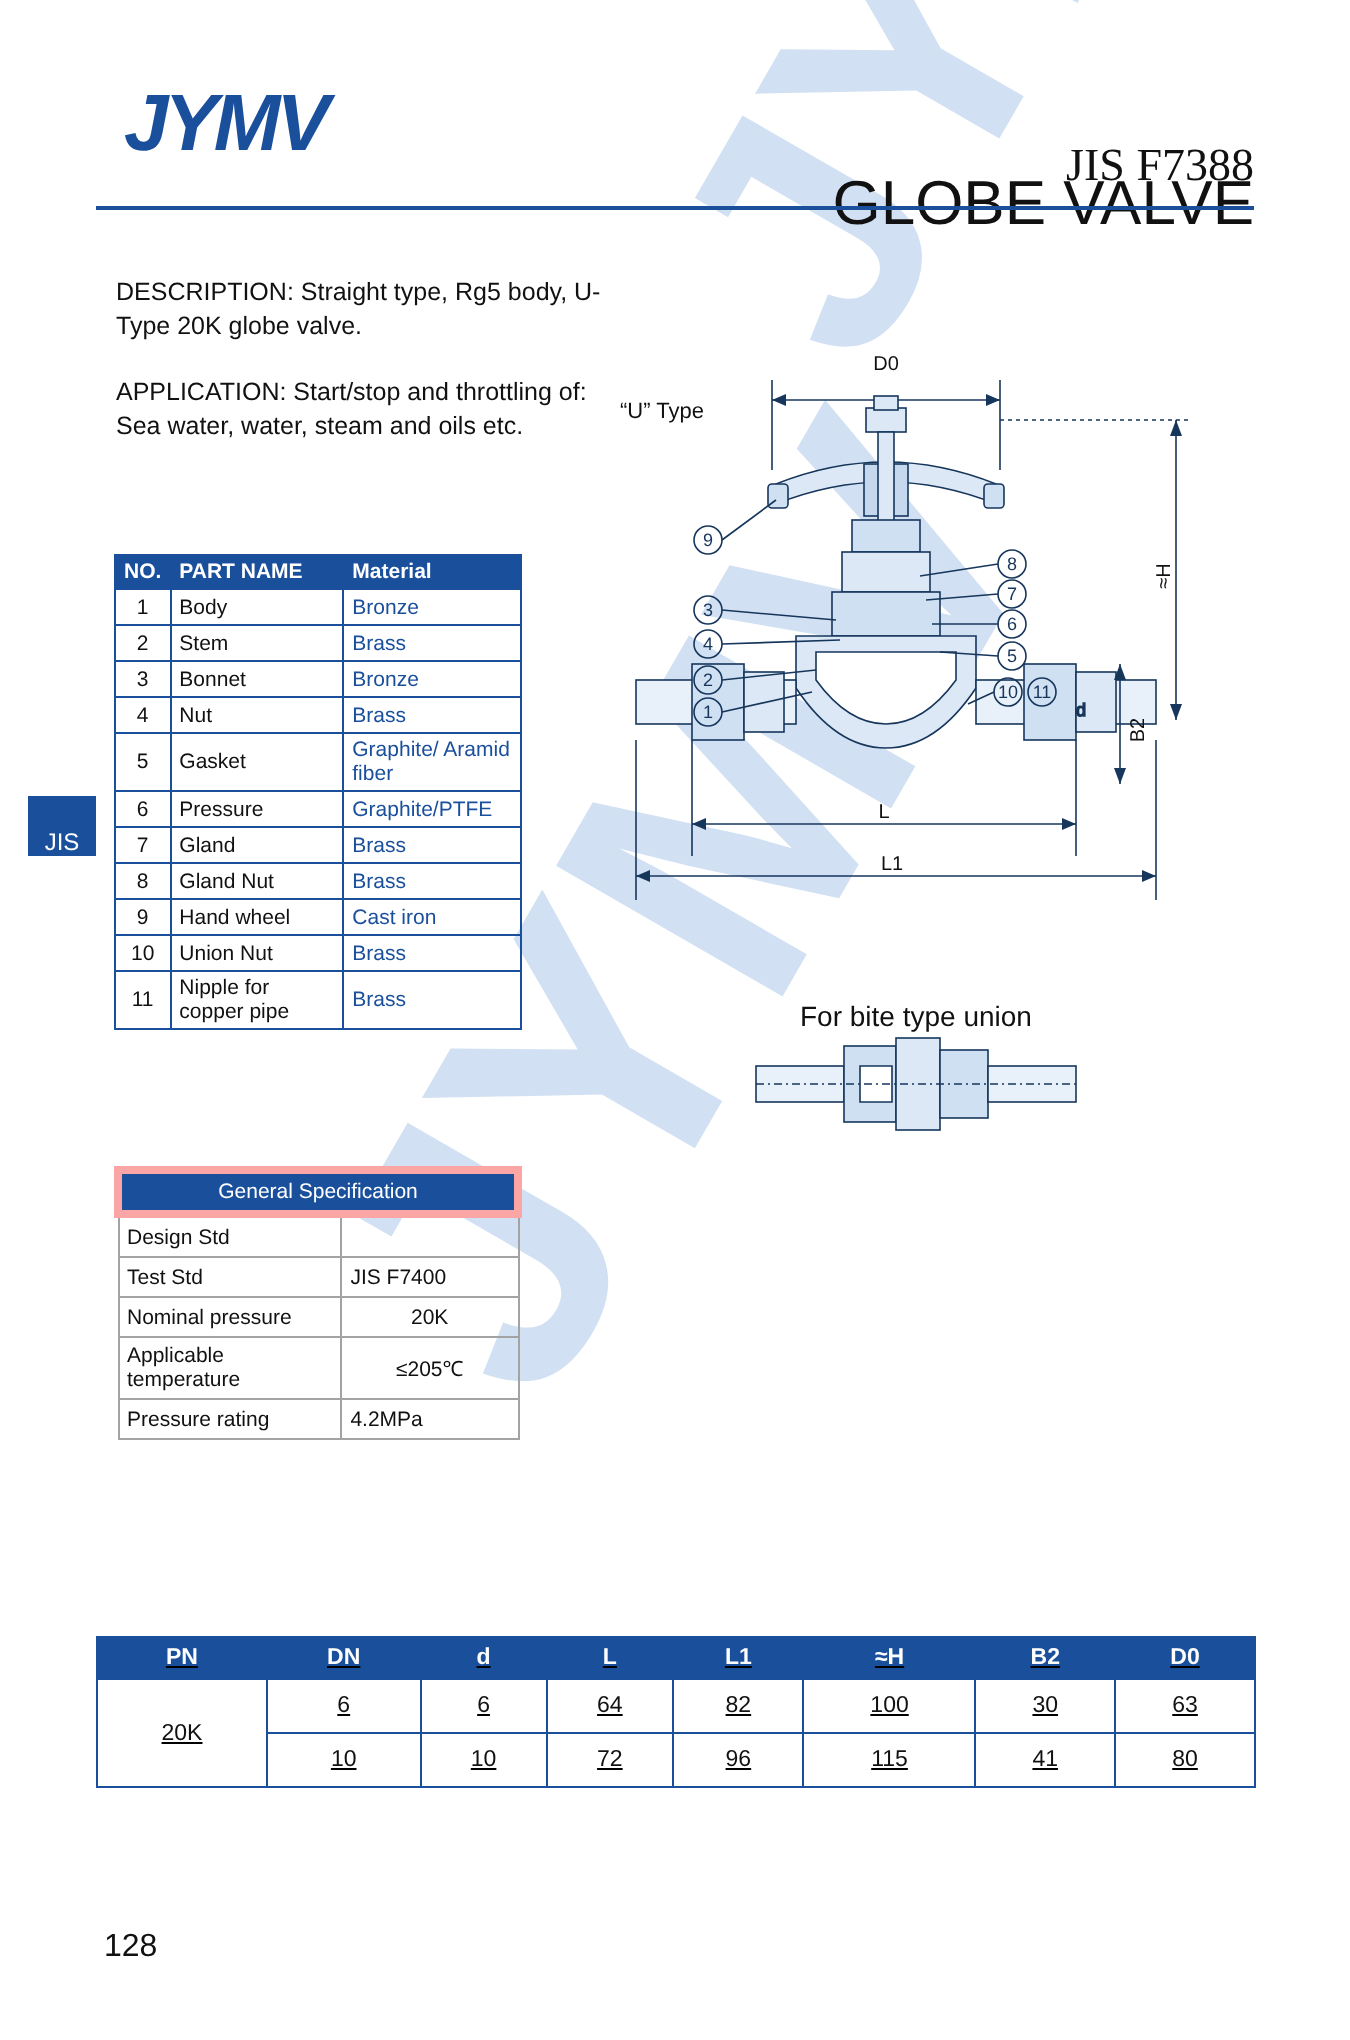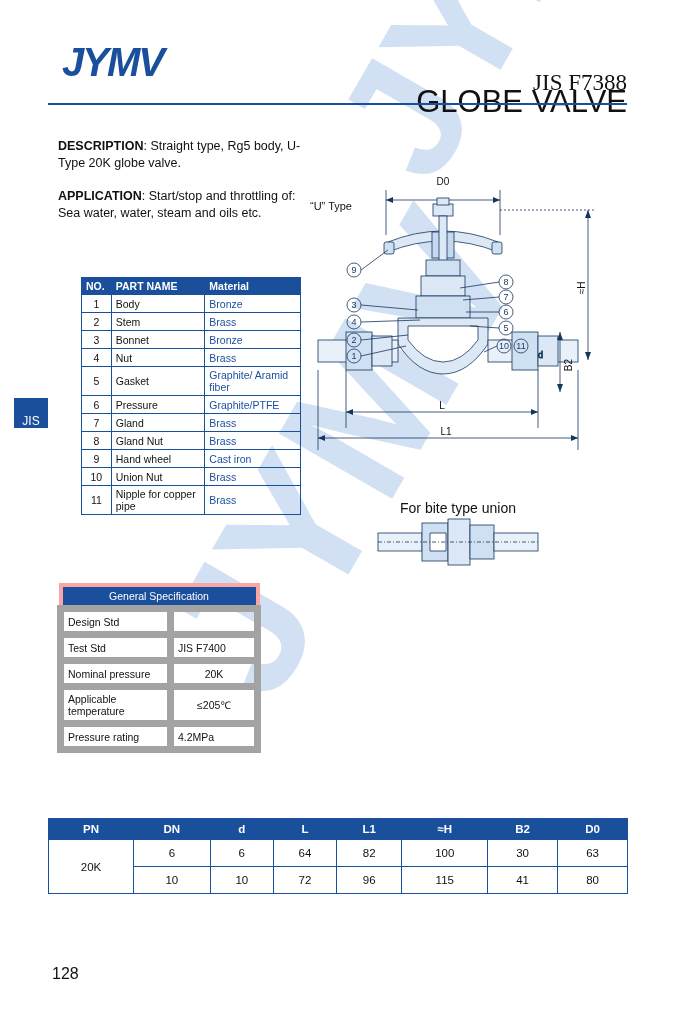--- a/index.html
+++ b/index.html
@@ -99,32 +99,31 @@
   }
   .app-block {
     position: absolute;
     left: 58px; top: 188px;
     width: 250px;
     font-size: 12.5px;
     color: #111;
     line-height: 1.35;
     z-index: 10;
   }
-  .lbl-bold { font-weight: bold; }
+  .lbl-bold { font-weight: normal; }
 
   
   .parts-table {
     position: absolute;
     left: 57px; top: 277px;
-    width: 220px;
+    width: 204px;
     border-collapse: collapse;
     font-size: 10.5px;
     z-index: 10;
     background: transparent;
-    margin-left: 24px;
   }
   .parts-table th {
     background: #1a4f9c;
     color: #fff;
     font-weight: bold;
     border: 1px solid #1a4f9c;
     padding: 2px 4px;
     text-align: left;
     font-size: 10.5px;
   }
@@ -150,37 +149,38 @@
   .gs-table th {
     background: #1a4f9c;
     color: #fff;
     font-weight: normal;
     border: 4px solid #fca5a5;
     padding: 3px 4px;
     text-align: center;
     font-size: 10.5px;
   }
   .gs-table td {
-    border: 7px solid #a3a3a3;
+    border: 1px solid #a3a3a3;
     padding: 3px 4px;
     color: #111;
     height: 13px;
   }
   .gs-table td.k { width: 112px; }
   .gs-table td.v { width: 88px; }
   .gs-table td.vc { text-align: center; }
 
   
   .dim-table {
     position: absolute;
     left: 48px; top: 818px;
     width: 580px;
     border-collapse: collapse;
     font-size: 11.5px;
     z-index: 10;
+    text-decoration: underline;
   }
   .dim-table th {
     background: #1a4f9c;
     color: #fff;
     font-weight: bold;
     border: 1px solid #1a4f9c;
     padding: 4px 2px;
     text-align: center;
   }
   .dim-table td {

